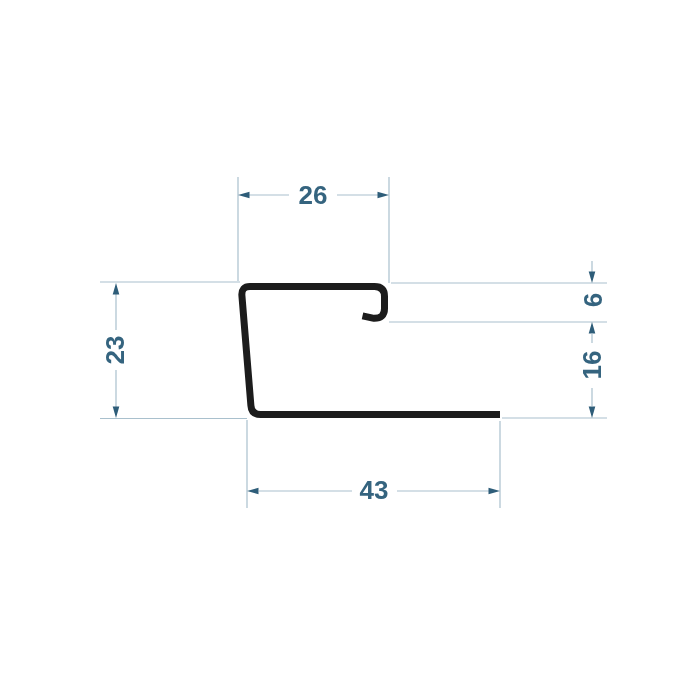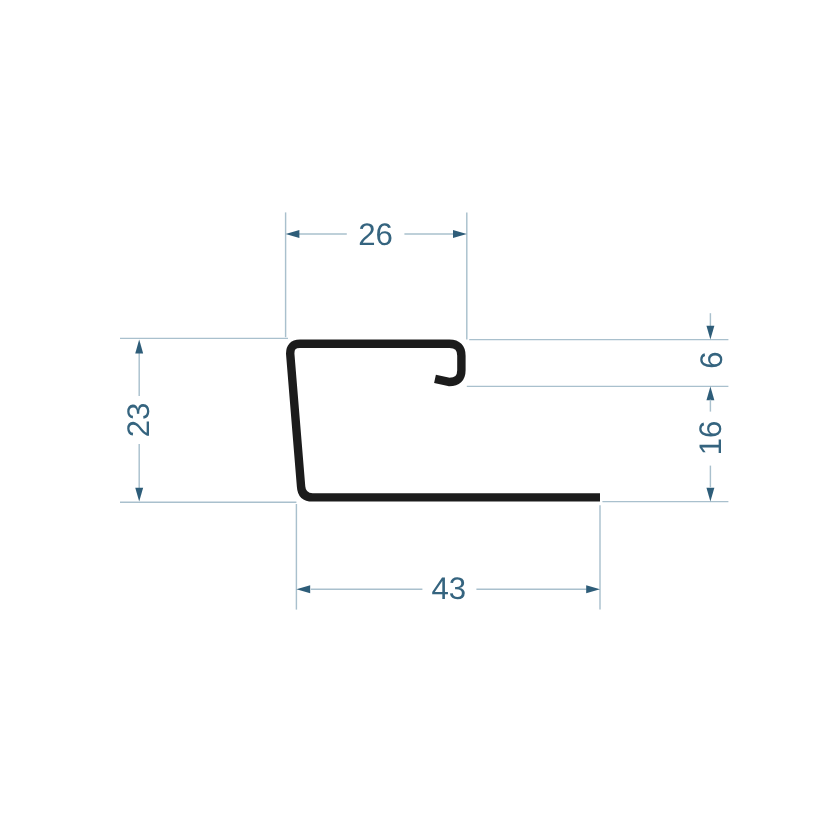--- a/index.html
+++ b/index.html
@@ -9,20 +9,21 @@
     height: 700px;
     background: var(--background, #ffffff);
     font-family: "Liberation Sans", sans-serif;
     overflow: hidden;
   }
   .canvas {
     position: relative;
     width: 700px;
     height: 502px;
     background: var(--background, #ffffff);
+    font-weight: bold;
   }
   svg { display: block; }
   .profile-path {
     fill: none;
     stroke: var(--profile, #1c1c1c);
     stroke-width: 7;
     stroke-linecap: butt;
     stroke-linejoin: round;
   }
   .dim-line {

